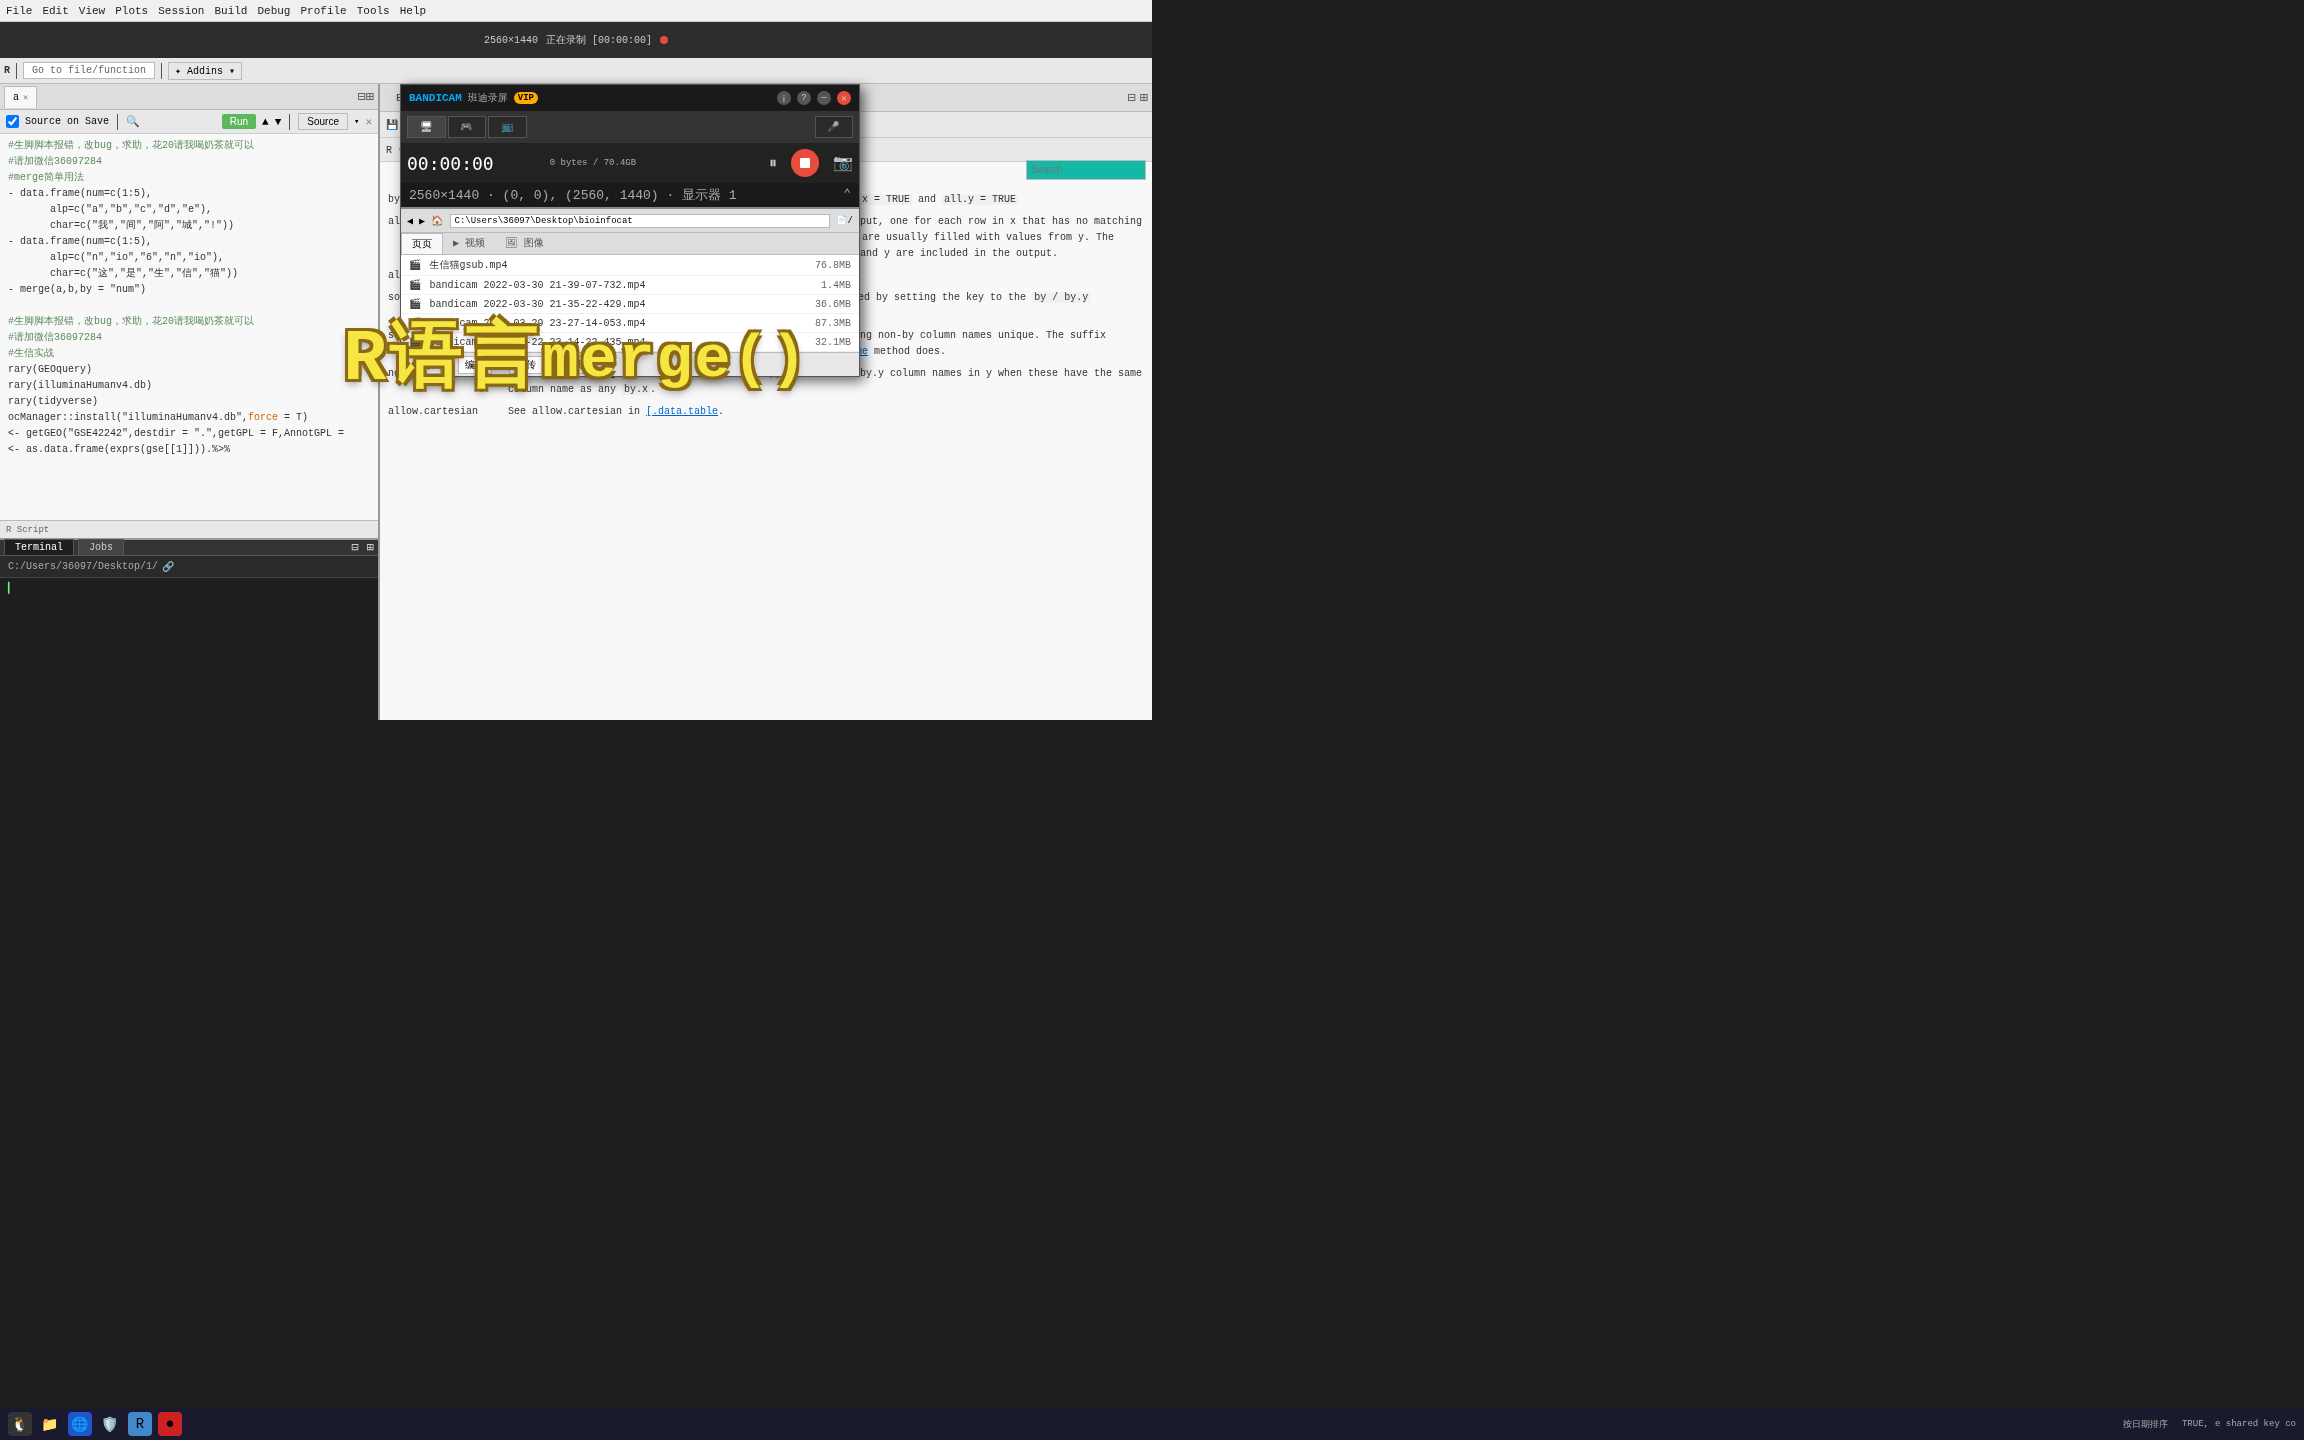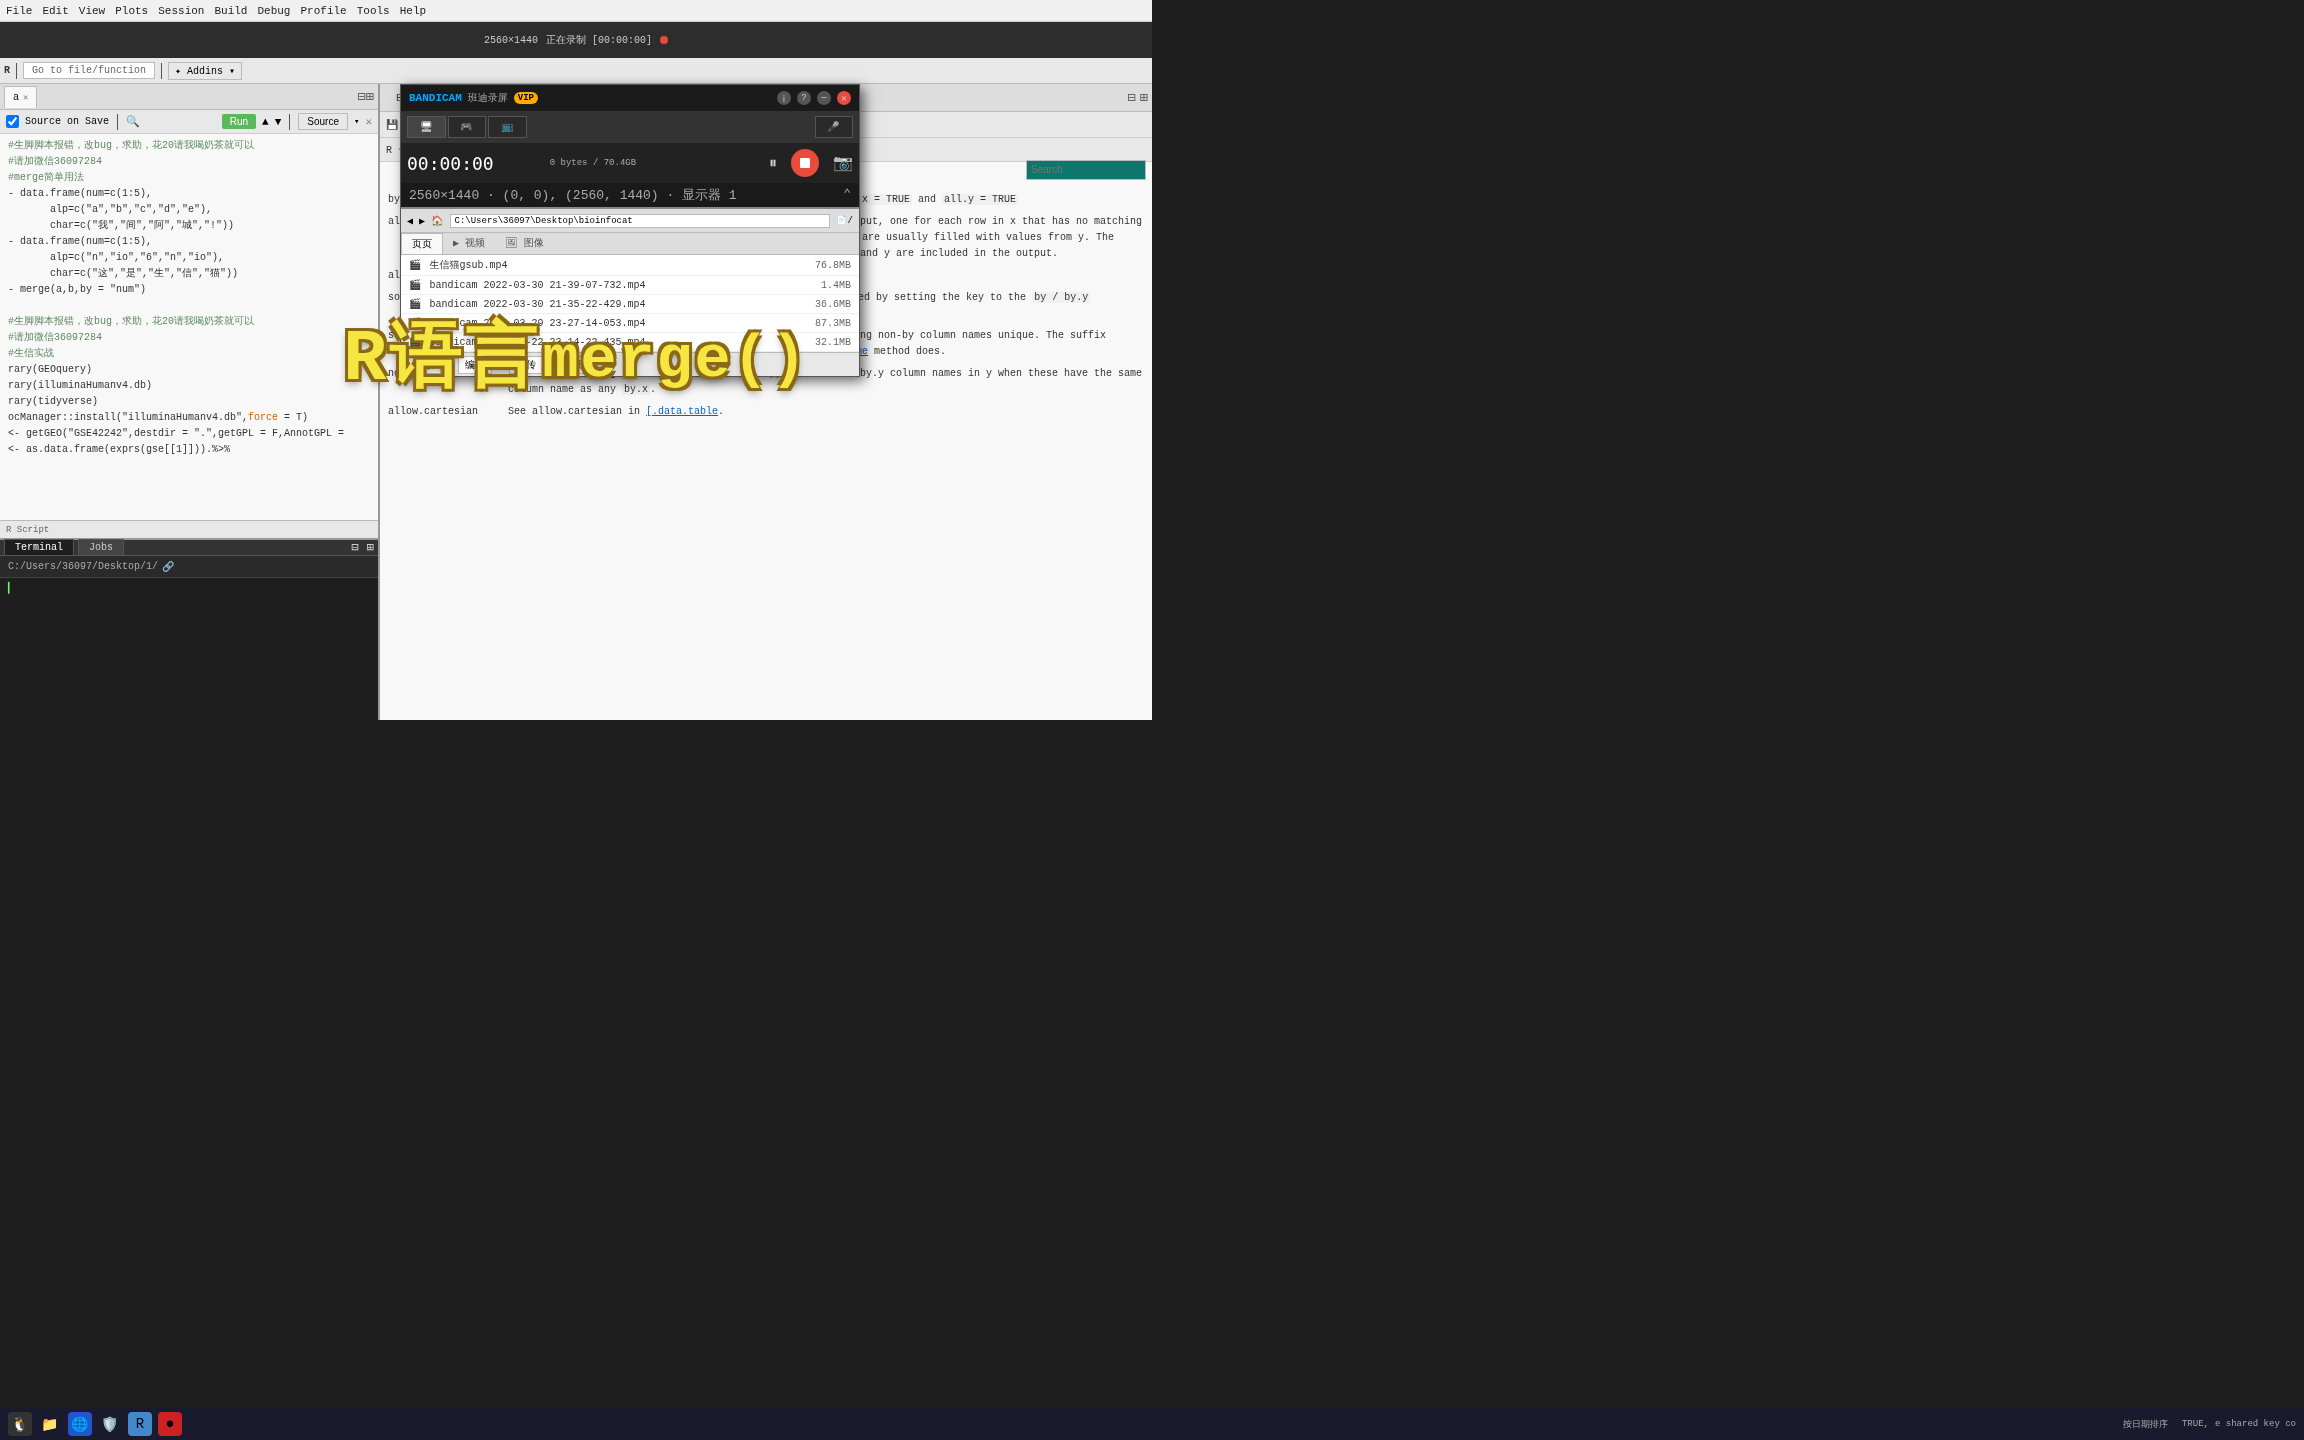--- a/index.html
+++ b/index.html
@@ -419,21 +419,21 @@
       align-items: center;
       justify-content: center;
       font-size: 14px;
       cursor: pointer;
     }
 
     .divider { width: 1px; height: 16px; background: #555; margin: 0 2px; }
 
     .search-box {
       height: 20px;
-      background: #0f766e;
+      background: #14b8a6;
       border: 1px solid #bbb;
       padding: 0 4px;
       font-size: 10px;
       width: 120px;
       margin-top: 40px;
     }
 
     .env-toolbar {
       height: 24px;
       background: #e8e8e8;

